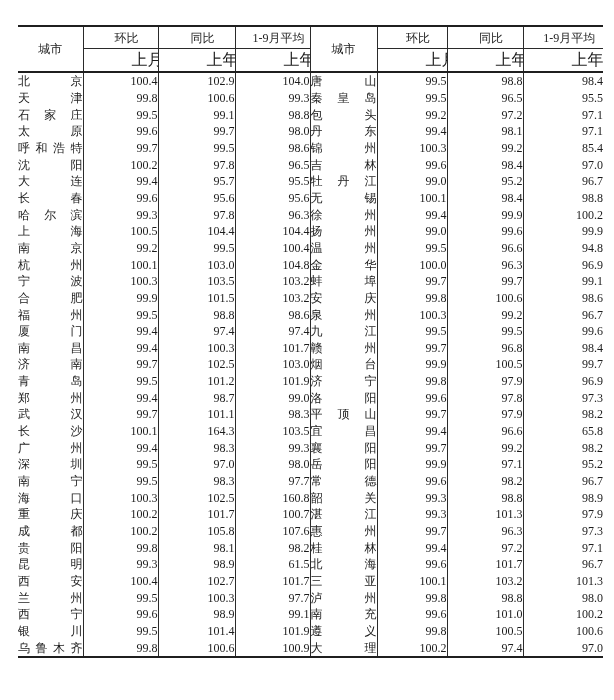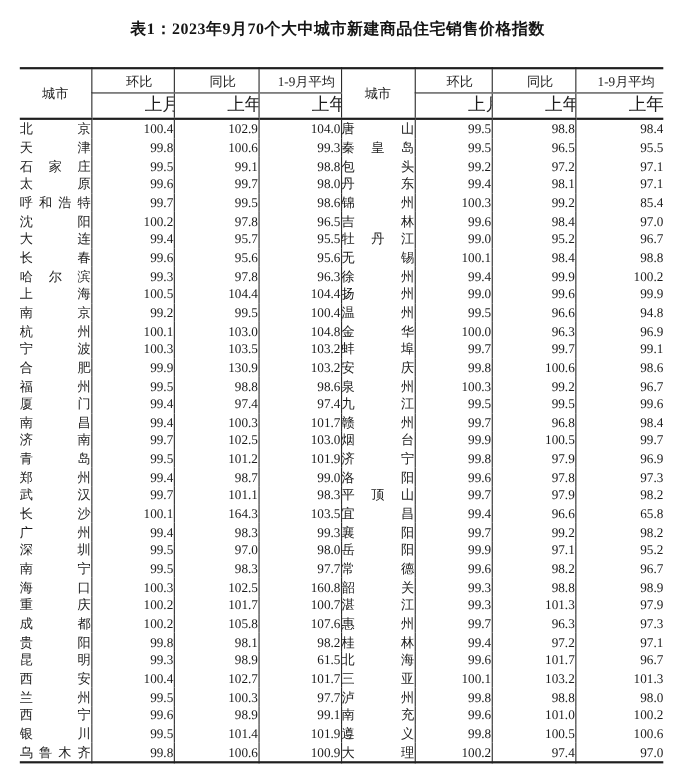--- a/index.html
+++ b/index.html
@@ -59,21 +59,20 @@
     text-align: right;
     padding-right: 8px;
     font-size: 12px;
   }
 </style>
 </head>
 <body>
 
 <div class="page">
 
-  <div class="title">表1：2023年9月70个大中城市新建商品住宅销售价格指数</div>
 
   <table class="idx">
     <colgroup>
       <col style="width:65px">
         <col style="width:75px">
         <col style="width:77px">
         <col style="width:75px">
       <col style="width:67px">
         <col style="width:70px">
         <col style="width:76px">
@@ -226,21 +225,21 @@
       <td class="num">103.5</td>
       <td class="num">103.2</td>
       <td class="city cityr">蚌埠</td>
       <td class="num">99.7</td>
       <td class="num">99.7</td>
       <td class="num">99.1</td>
     </tr>
         <tr>
       <td class="city">合肥</td>
       <td class="num">99.9</td>
-      <td class="num">130.9</td>
+      <td class="num">101.5</td>
       <td class="num">103.2</td>
       <td class="city cityr">安庆</td>
       <td class="num">99.8</td>
       <td class="num">100.6</td>
       <td class="num">98.6</td>
     </tr>
         <tr>
       <td class="city">福州</td>
       <td class="num">99.5</td>
       <td class="num">98.8</td>

